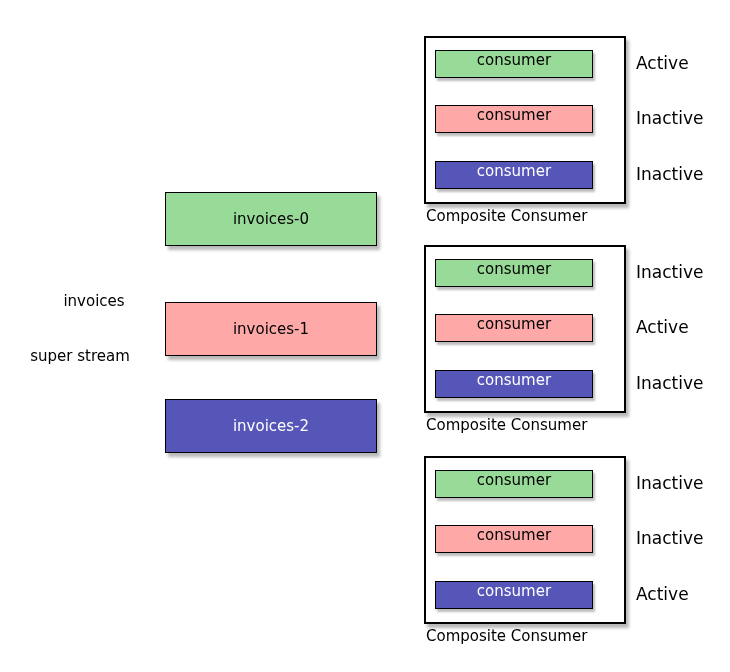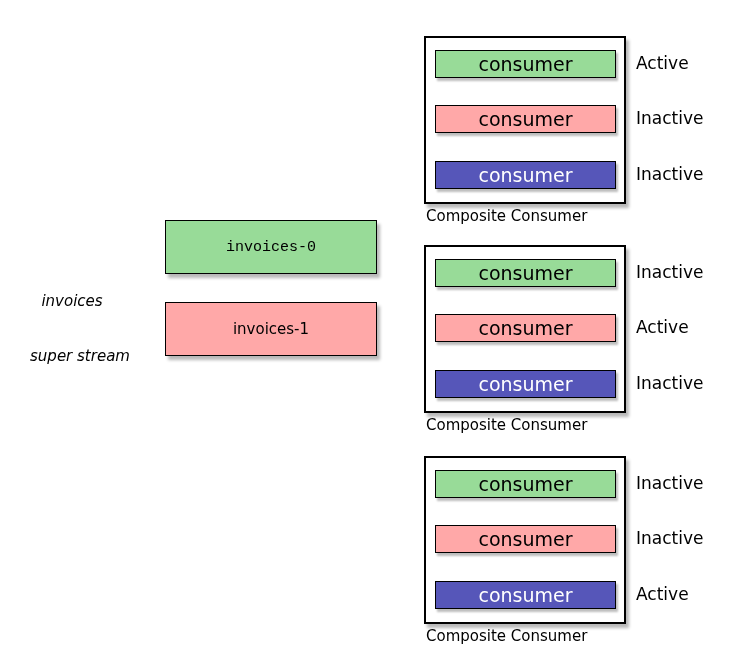--- a/index.html
+++ b/index.html
@@ -15,66 +15,65 @@
   }
 
   
   .stream-line {
     position: absolute;
     transform: translateX(-50%);
     font-size: 15px;
     line-height: 15px;
     white-space: nowrap;
   }
-  #stream-line1 { left: 72px; top: 294px; font-style: italic; }
-  #stream-line2 { left: 80px; top: 349px; font-style: italic; }
+  #stream-line1 { left: 94px; top: 294px; }
+  #stream-line2 { left: 80px; top: 349px; }
 
   
   .partition {
     position: absolute;
     left: 165px;
     width: 212px;
     height: 54px;
     border: 1.5px solid #000000;
     box-shadow: 3px 4px 3px rgba(0,0,0,0.28);
     display: flex;
     align-items: center;
     justify-content: center;
     font-size: 15px;
     white-space: nowrap;
   }
-  #partition-0 { top: 220px; font-family: Liberation Mono, monospace; }
+  #partition-0 { top: 192px; }
   #partition-1 { top: 302px; }
   #partition-2 { top: 399px; }
 
   
   .composite {
     position: absolute;
     left: 424px;
     width: 202px;
     height: 168px;
     background: #ffffff;
     border: 2px solid #000000;
     box-shadow: 3px 4px 3px rgba(0,0,0,0.28);
   }
   #composite-0 { top: 36px; }
   #composite-1 { top: 245px; }
   #composite-2 { top: 456px; }
 
   .consumer {
     position: absolute;
     left: 9px;
-    width: 181px;
+    width: 158px;
     height: 28px;
     border: 1.5px solid #000000;
     box-shadow: 2px 3px 2px rgba(0,0,0,0.26);
     display: flex;
-    align-items: center;
     justify-content: center;
-    font-size: 19px;
+    font-size: 15px;
     white-space: nowrap;
   }
   .consumer.row-0 { top: 12px; }
   .consumer.row-1 { top: 67px; }
   .consumer.row-2 { top: 123px; }
 
   .status {
     position: absolute;
     left: 210px;
     font-size: 17px;
@@ -107,20 +106,23 @@
 <div class="canvas">
 
   <span class="stream-line" id="stream-line1">invoices</span>
   <span class="stream-line" id="stream-line2">super stream</span>
 
   <div class="partition fill-green" id="partition-0">
     <span>invoices-0</span>
   </div>
   <div class="partition fill-pink" id="partition-1">
     <span>invoices-1</span>
+  </div>
+  <div class="partition fill-blue" id="partition-2">
+    <span>invoices-2</span>
   </div>
 
   <div class="composite" id="composite-0">
     <div class="consumer row-0 fill-green">
       <span>consumer</span>
     </div>
     <div class="consumer row-1 fill-pink">
       <span>consumer</span>
     </div>
     <div class="consumer row-2 fill-blue">

